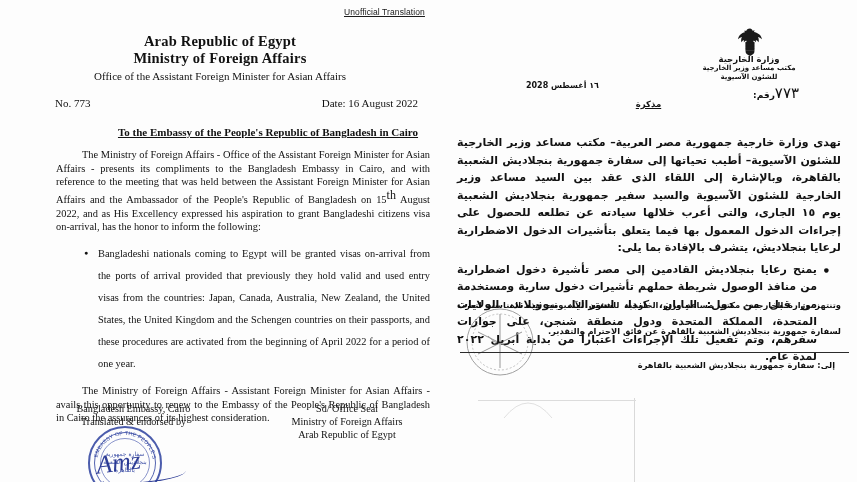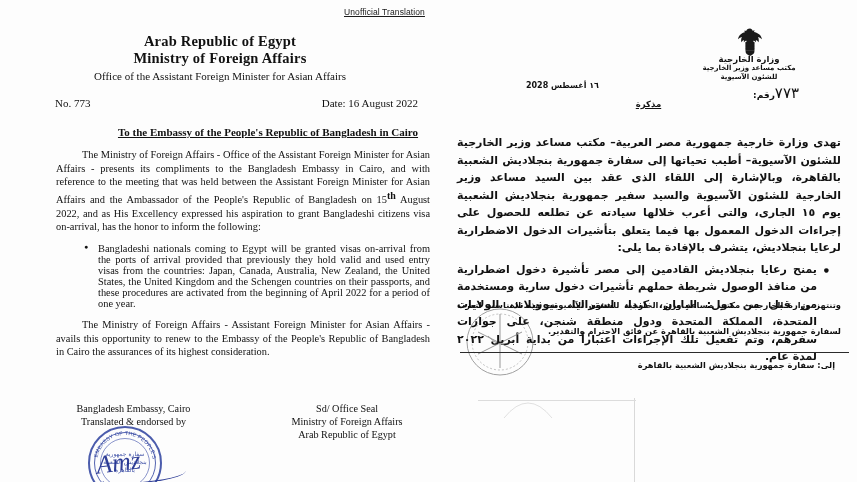--- a/index.html
+++ b/index.html
@@ -110,31 +110,31 @@
     width: 374px;
     font-size: 10.4px;
     line-height: 13.6px;
     text-align: justify;
     text-justify: inter-word;
   }
   .en-body p {
     margin: 0 0 9px 0;
     text-indent: 26px;
   }
-  .en-body sup { font-size: 10px; vertical-align: super; font-weight: bold; }
+  .en-body sup { font-size: 12px; vertical-align: super; }
   ul.en-list {
     margin: 0 0 9px 0;
     padding: 0 0 0 30px;
     list-style: none;
   }
   ul.en-list li {
     position: relative;
     padding-left: 12px;
     text-align: justify;
-    line-height: 11px;
+    line-height: 22px;
   }
   ul.en-list li::before {
     content: "\25CF";
     position: absolute;
     left: -2px;
     top: -1px;
     font-size: 7px;
   }
 
   .sig-row {

